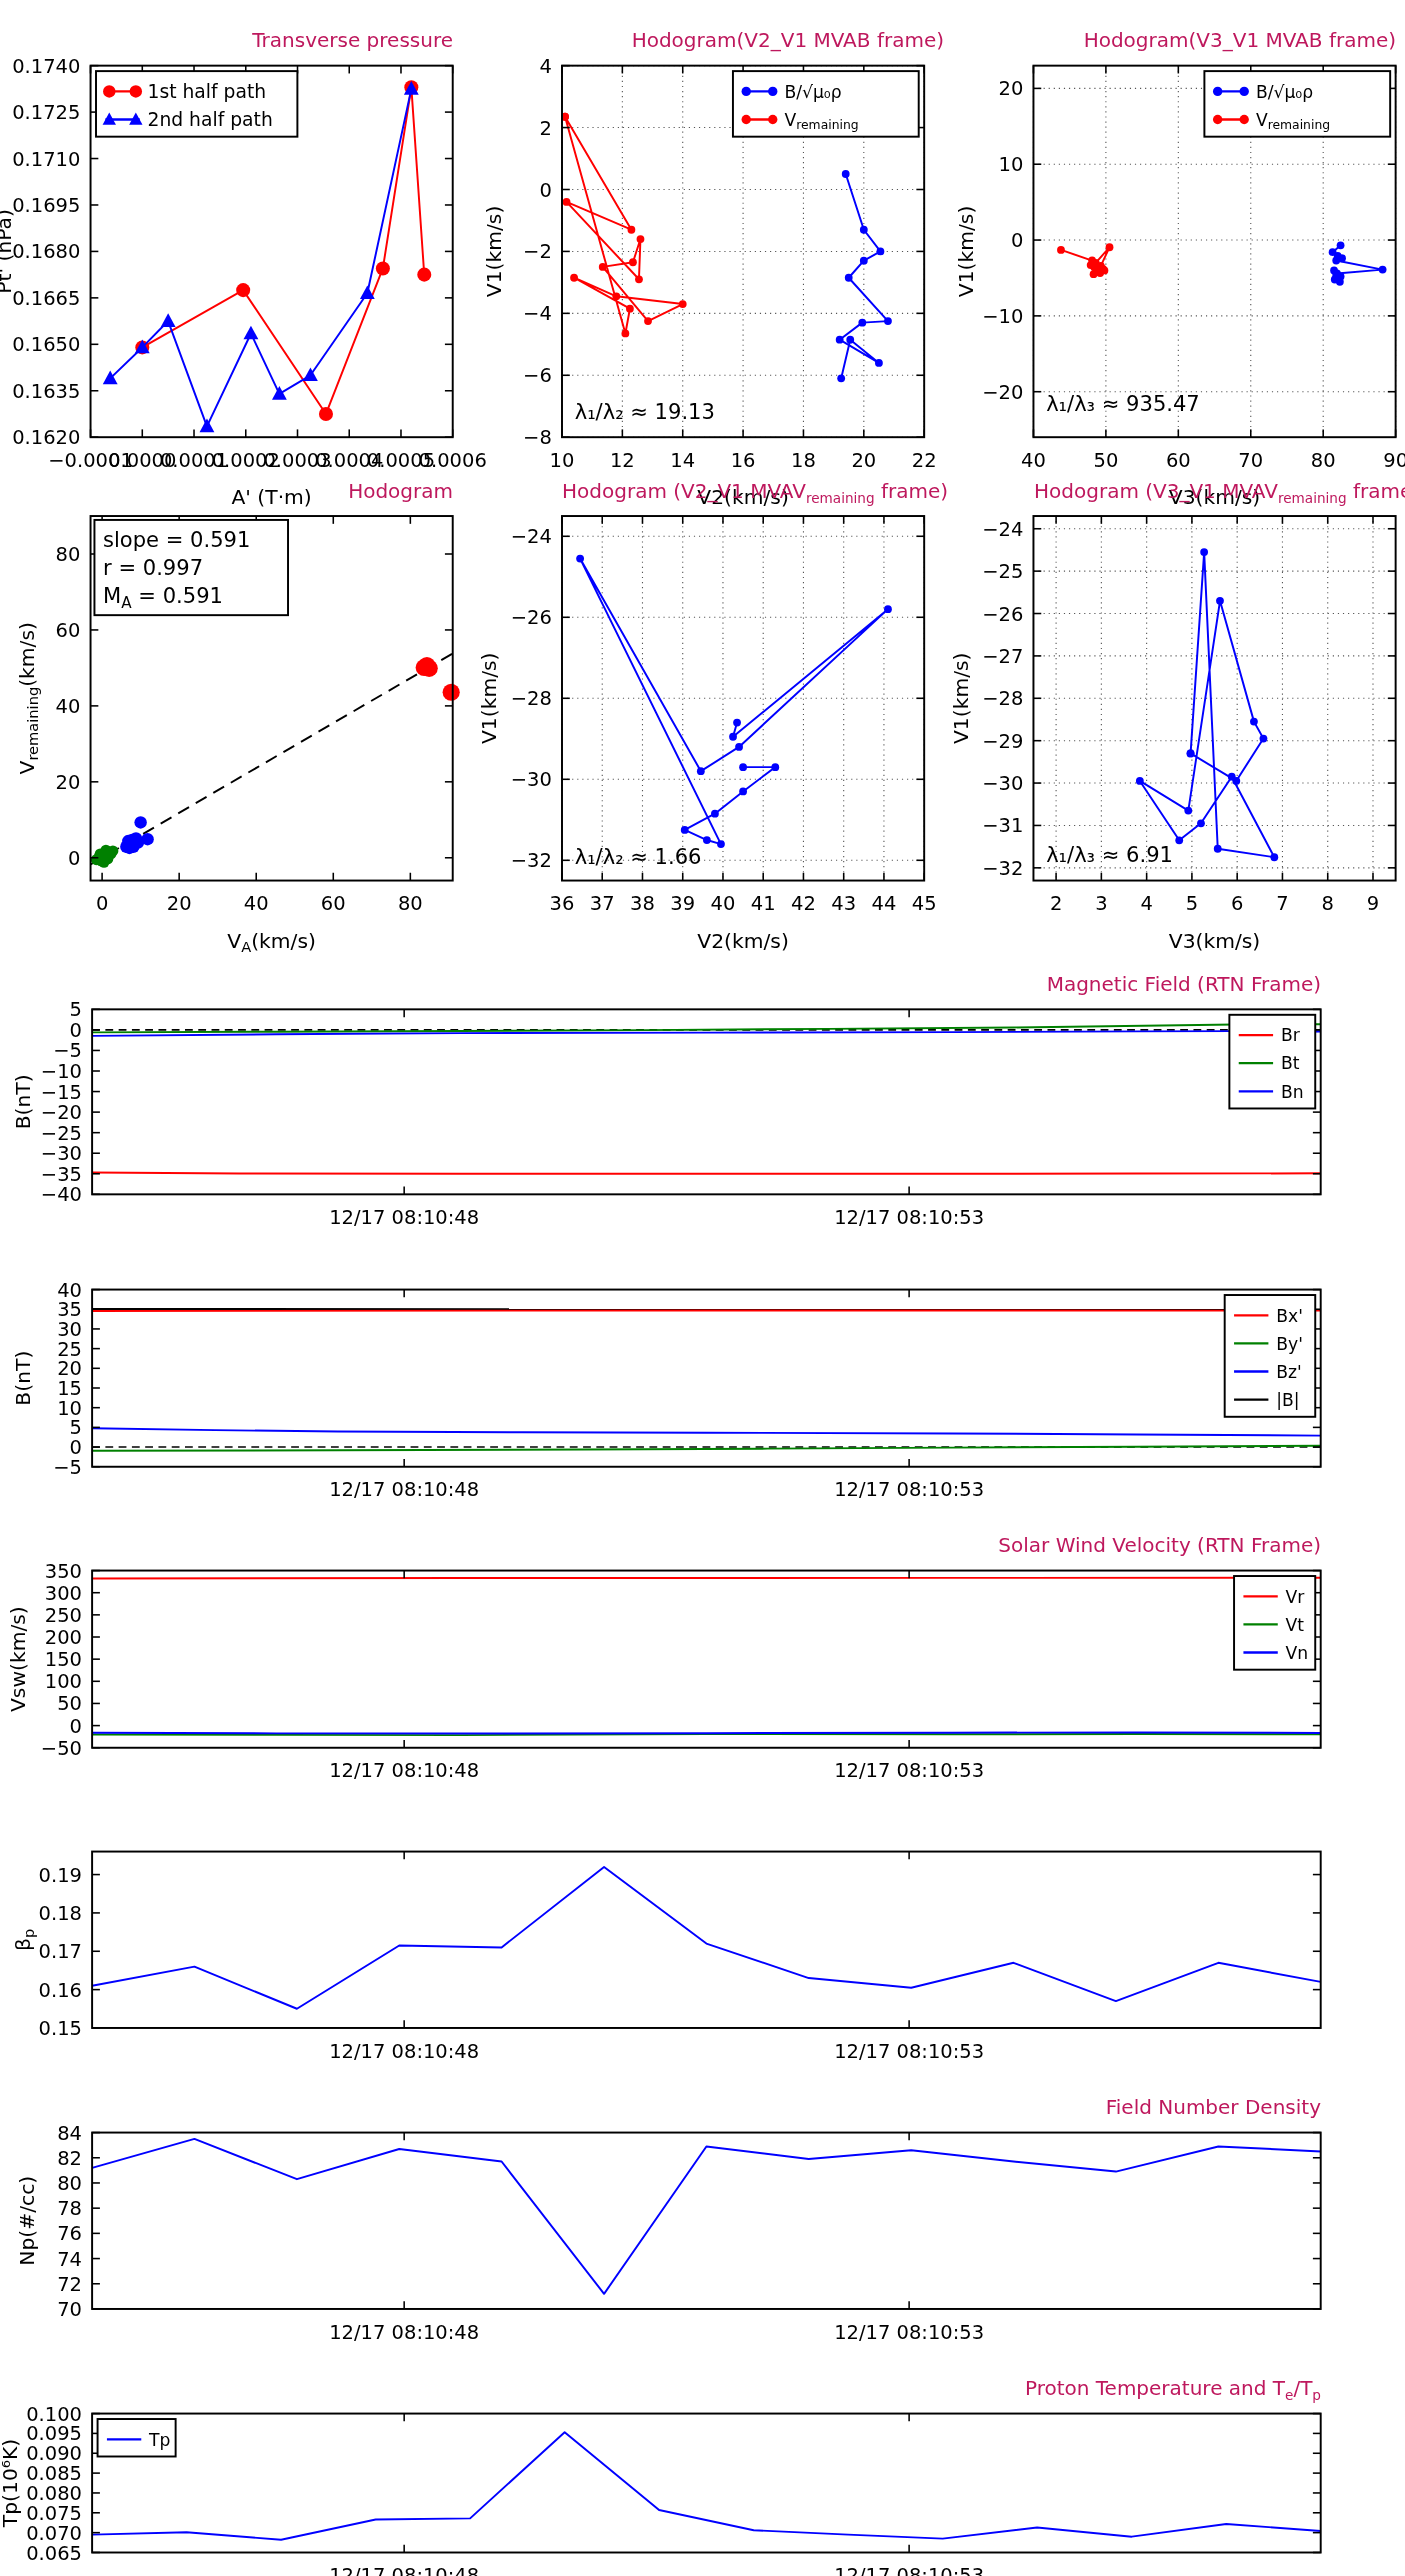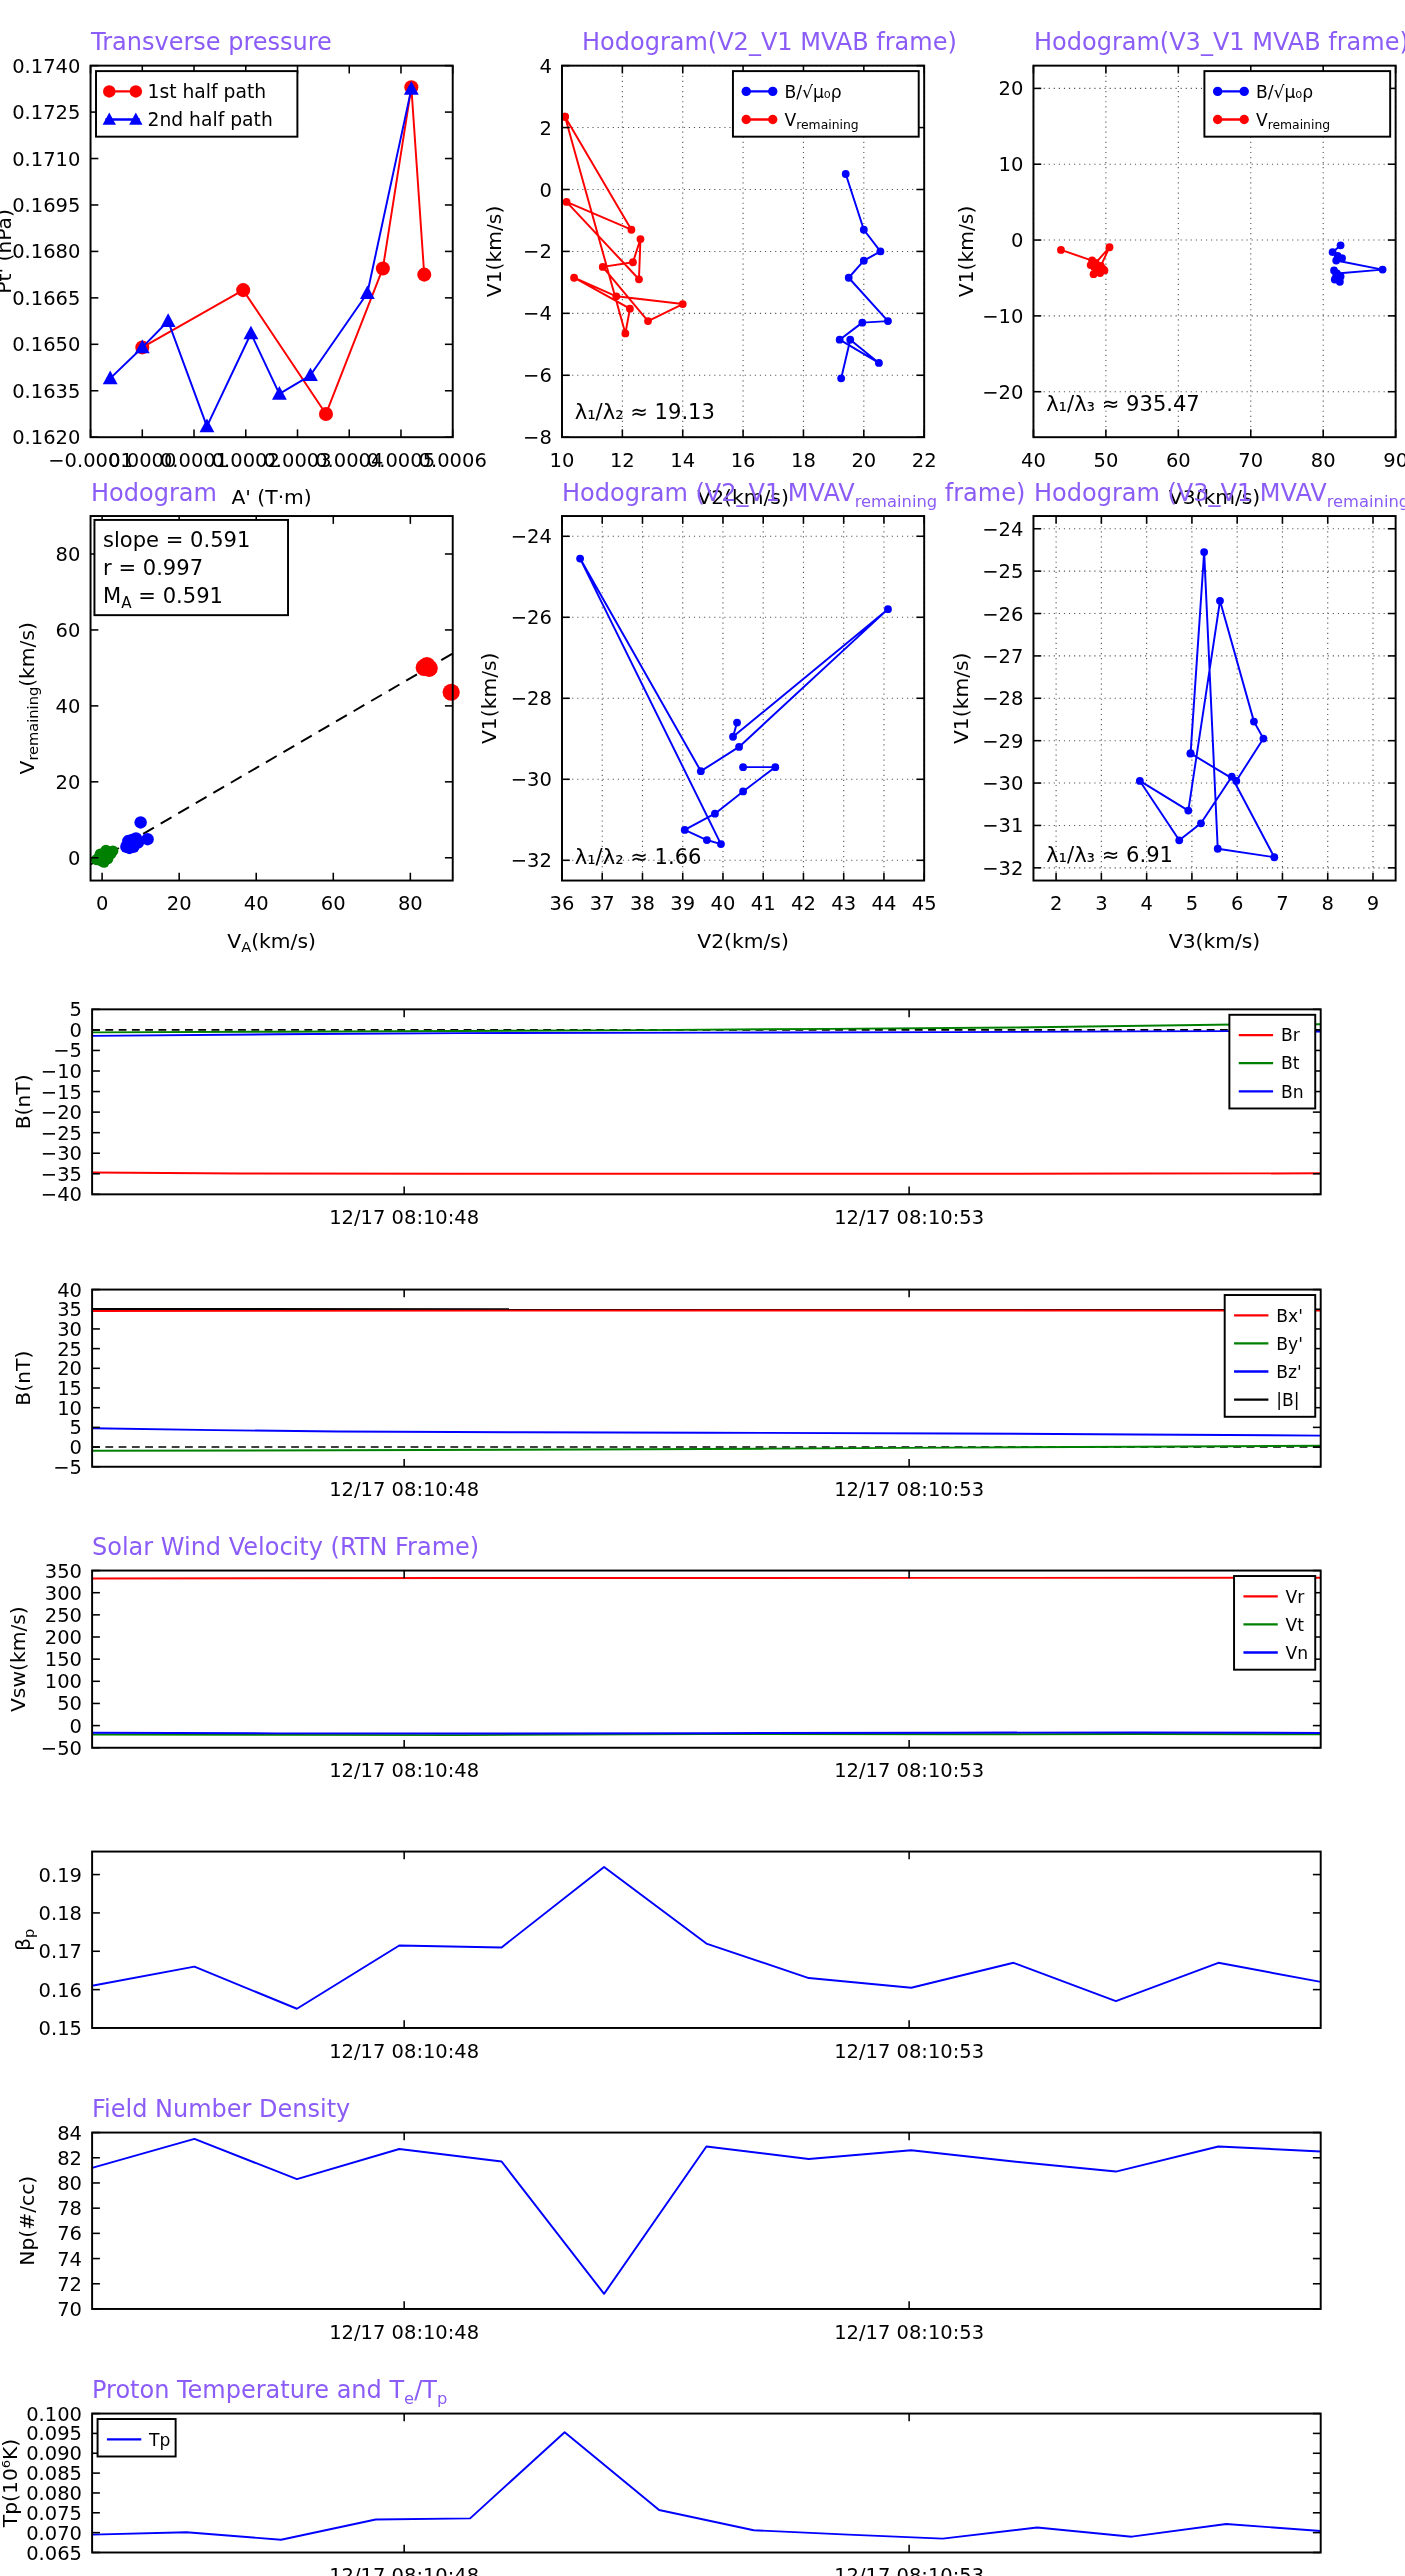--- a/index.html
+++ b/index.html
@@ -1,19 +1,19 @@
 <!DOCTYPE html>
 <html style="font-size:12.5px"><head>
 <meta charset="utf-8">
 <style>
   html,body{margin:0;padding:0;background:#fff;}
   .figure{position:relative;width:1405px;height:2576px;background:#ffffff;
           font-family:"DejaVu Sans",sans-serif;color:#000;}
   #fig-svg{position:absolute;left:0;top:0;}
-  .plot-title{position:absolute;text-align:left;font-size:24px;color:#8b5cf6;white-space:nowrap;}
+  .plot-title{position:absolute;text-align:right;font-size:20px;color:#be185d;white-space:nowrap;}
   .plot-title sub{font-size:0.68em;}
 </style>
 </head>
 <body>
 
 <div class="figure">
   <svg id="fig-svg" width="1405" height="2576" viewBox="0 0 1800 3300">
       <g>
         <path d="M182.3 445.0 L311.5 371.6 L417.6 530.2 L490.5 343.8 L527.0 111.8 L543.5 351.7" fill="none" stroke="#ff0000" stroke-width="2.5" stroke-linejoin="round"></path>
         <circle cx="182.28571428571428" cy="444.96666666666704" r="9" fill="#ff0000"></circle>
@@ -768,17 +768,18 @@
         <line x1="137" y1="3125" x2="181" y2="3125" stroke="#0000ff" stroke-width="3"></line>
         <text x="191" y="3133" font-size="22" text-anchor="start" fill="#000"><tspan>Tp</tspan></text>
       </g>
     </svg>
   <div class="plot-title" style="left: 91px; top: 28px; width: 362px;">Transverse pressure</div>
   <div class="plot-title" style="left: 562px; top: 28px; width: 362px; margin-left: 20px;">Hodogram(V2_V1 MVAB frame)</div>
   <div class="plot-title" style="left: 1034px; top: 28px; width: 362px;">Hodogram(V3_V1 MVAB frame)</div>
   <div class="plot-title" style="left: 91px; top: 479px; width: 362px;">Hodogram</div>
   <div class="plot-title" style="left: 562px; top: 479px; width: 362px;">Hodogram (V2_V1 MVAV<sub>remaining</sub> frame)</div>
   <div class="plot-title" style="left: 1034px; top: 479px; width: 362px;">Hodogram (V3_V1 MVAV<sub>remaining</sub> frame)</div>
+  <div class="plot-title" style="left: 92px; top: 972px; width: 1229px;">Magnetic Field (RTN Frame)</div>
   <div class="plot-title" style="left: 92px; top: 1533px; width: 1229px;">Solar Wind Velocity (RTN Frame)</div>
   <div class="plot-title" style="left: 92px; top: 2095px; width: 1229px;">Field Number Density</div>
   <div class="plot-title" style="left: 92px; top: 2376px; width: 1229px;">Proton Temperature and T<sub>e</sub>/T<sub>p</sub></div>
 </div>
 
 
 </body></html>

